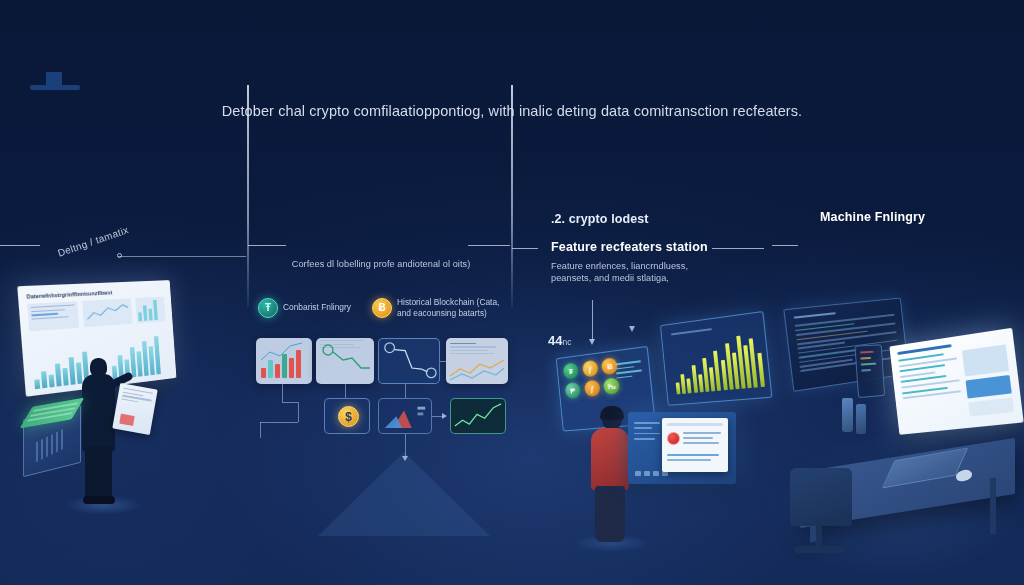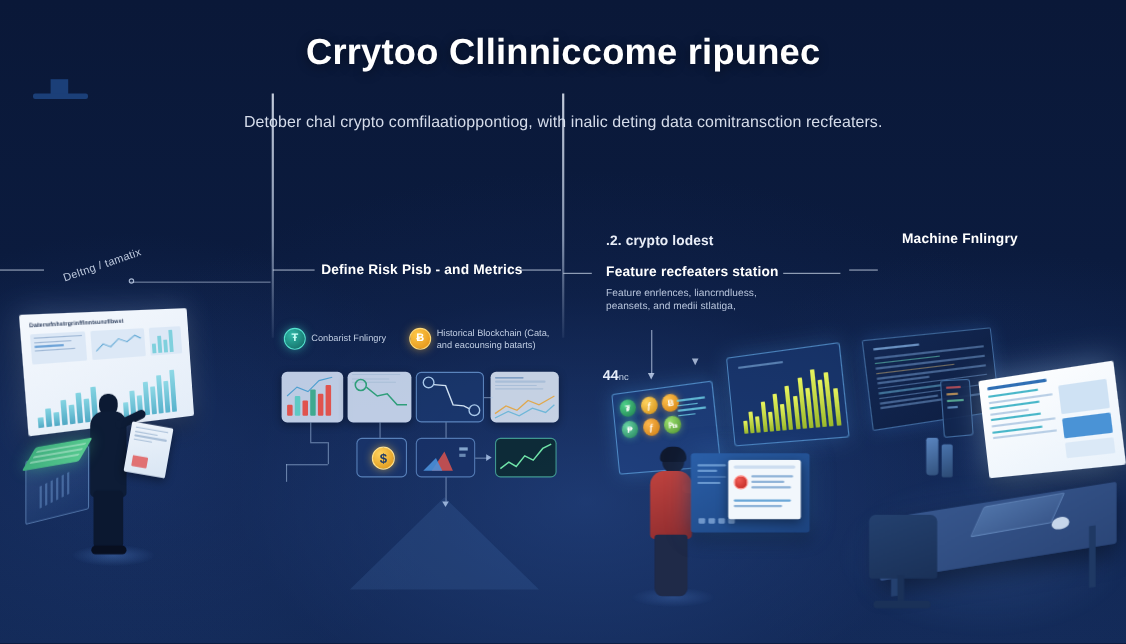--- a/index.html
+++ b/index.html
@@ -536,21 +536,20 @@
     position:absolute; left: 760px; top: 430px;
     width: 270px; height: 150px;
     background: radial-gradient(ellipse, rgba(90,140,215,0.18) 0%, rgba(90,140,215,0) 70%);
   }
 </style>
 </head>
 <body>
 
 <div id="infographic">
 
-  <div class="hdr-title">Crrytoo Cllinniccome ripunec</div>
   <div class="hdr-sub">Detober chal crypto comfilaatioppontiog, with inalic deting data comitransction recfeaters.</div>
 
   <div class="vdiv" id="vdiv-1"></div>
   <div class="vdiv" id="vdiv-2"></div>
 
   <div class="panel" id="panel-1">
     <div class="hrule" style="left:0px; top:85px; width:40px;"></div>
   </div>
 
   <div class="rot-label">Deltng / tamatix</div>
@@ -631,21 +630,21 @@
     </div>
     <div class="cube-top">
       <i style="top:4px"></i>
         <i style="top:9px"></i>
         <i style="top:14px"></i>
     </div>
   </div>
 
   <div class="hrule" style="left:248px; top:245px; width:38px;"></div>
   <div class="hrule" style="left:468px; top:245px; width:42px;"></div>
-  <div class="p-head" style="left:292px; top:238px;">Define Risk Pisb - and Metrics</div>
+  <div class="p-sub" style="left:268px; top:258px; width:226px; text-align:center;">Corfees dl lobelling profe andiotenal ol oits)</div>
 
   <div class="coin-row">
     <div class="coin-item" style="width:104px;">
       <div class="coin coin-teal">Ŧ</div>
       <div class="coin-label">Conbarist Fnlingry</div>
     </div>
     <div class="coin-item" style="width:132px;">
       <div class="coin coin-btc">Ƀ</div>
       <div class="coin-label">Historical Blockchain (Cata, and eacounsing batarts)</div>
     </div>

